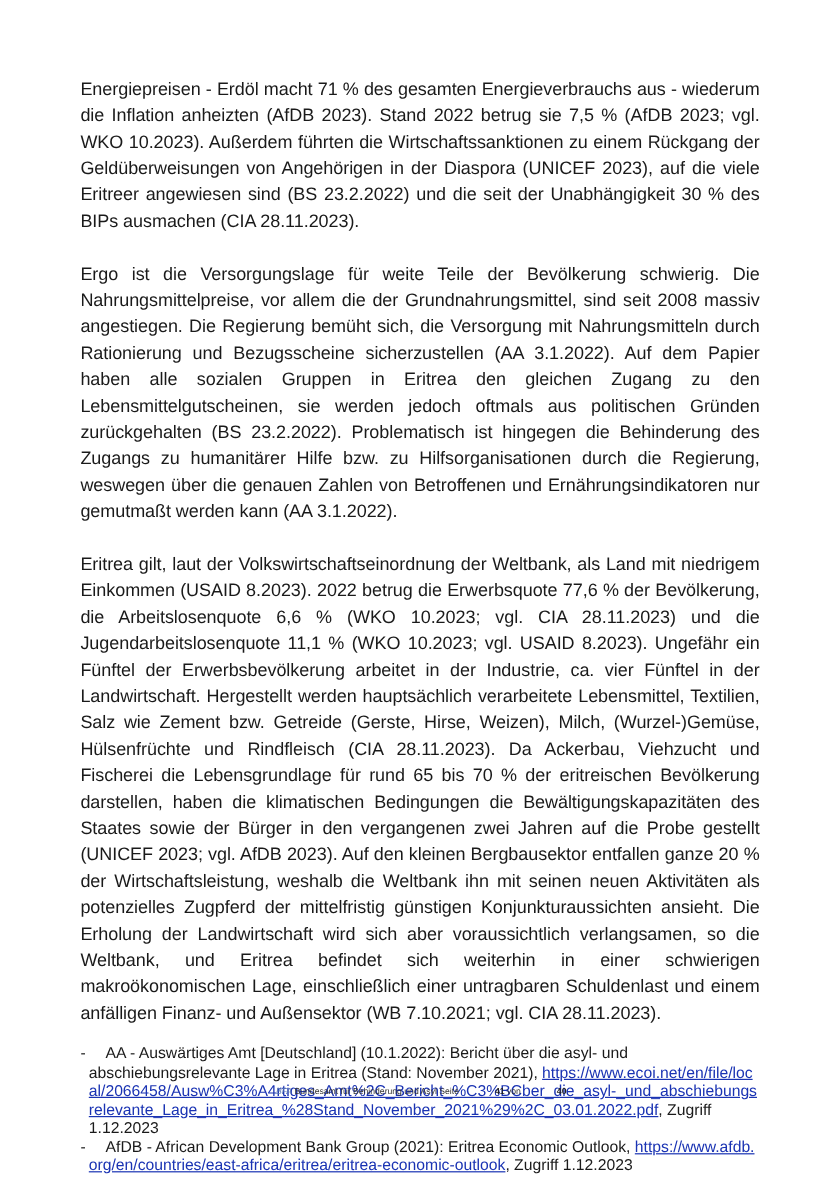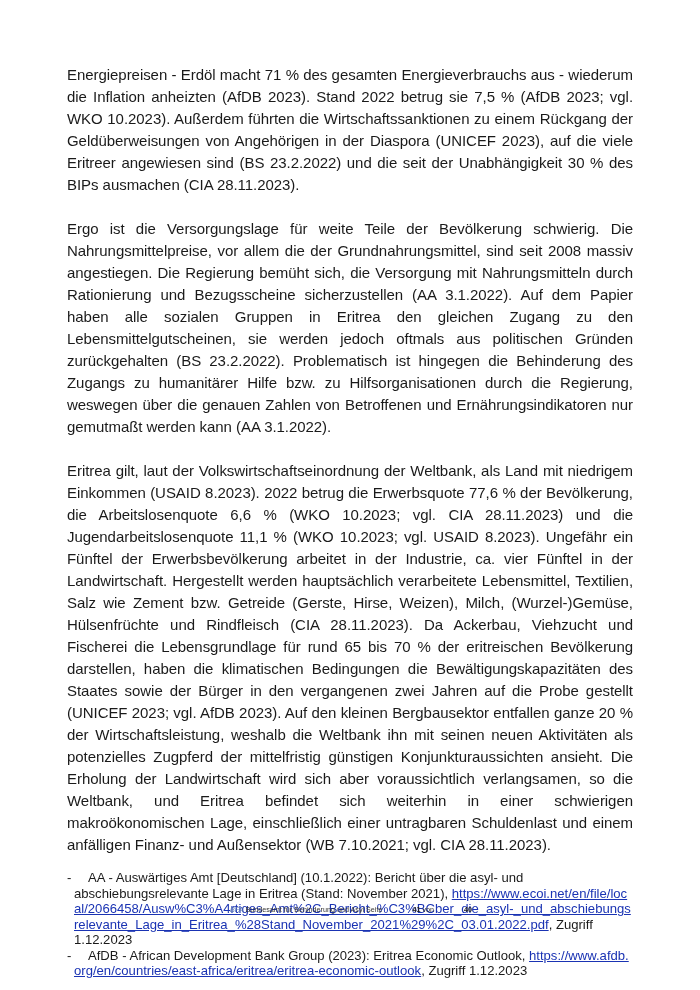--- a/index.html
+++ b/index.html
@@ -87,21 +87,21 @@
   <p class="para">Ergo ist die Versorgungslage für weite Teile der Bevölkerung schwierig. Die Nahrungsmittelpreise, vor allem die der Grundnahrungsmittel, sind seit 2008 massiv angestiegen. Die Regierung bemüht sich, die Versorgung mit Nahrungsmitteln durch Rationierung und Bezugsscheine sicherzustellen (AA 3.1.2022). Auf dem Papier haben alle sozialen Gruppen in Eritrea den gleichen Zugang zu den Lebensmittelgutscheinen, sie werden jedoch oftmals aus politischen Gründen zurückgehalten (BS 23.2.2022). Problematisch ist hingegen die Behinderung des Zugangs zu humanitärer Hilfe bzw. zu Hilfsorganisationen durch die Regierung, weswegen über die genauen Zahlen von Betroffenen und Ernährungsindikatoren nur gemutmaßt werden kann (AA 3.1.2022).</p>
   <p class="para" style="margin-bottom:14px;">Eritrea gilt, laut der Volkswirtschaftseinordnung der Weltbank, als Land mit niedrigem Einkommen (USAID 8.2023). 2022 betrug die Erwerbsquote 77,6 % der Bevölkerung, die Arbeitslosenquote 6,6 % (WKO 10.2023; vgl. CIA 28.11.2023) und die Jugendarbeitslosenquote 11,1 % (WKO 10.2023; vgl. USAID 8.2023). Ungefähr ein Fünftel der Erwerbsbevölkerung arbeitet in der Industrie, ca. vier Fünftel in der Landwirtschaft. Hergestellt werden hauptsächlich verarbeitete Lebensmittel, Textilien, Salz wie Zement bzw. Getreide (Gerste, Hirse, Weizen), Milch, (Wurzel-)Gemüse, Hülsenfrüchte und Rindfleisch (CIA 28.11.2023). Da Ackerbau, Viehzucht und Fischerei die Lebensgrundlage für rund 65 bis 70 % der eritreischen Bevölkerung darstellen, haben die klimatischen Bedingungen die Bewältigungskapazitäten des Staates sowie der Bürger in den vergangenen zwei Jahren auf die Probe gestellt (UNICEF 2023; vgl. AfDB 2023). Auf den kleinen Bergbausektor entfallen ganze 20 % der Wirtschaftsleistung, weshalb die Weltbank ihn mit seinen neuen Aktivitäten als potenzielles Zugpferd der mittelfristig günstigen Konjunkturaussichten ansieht. Die Erholung der Landwirtschaft wird sich aber voraussichtlich verlangsamen, so die Weltbank, und Eritrea befindet sich weiterhin in einer schwierigen makroökonomischen Lage, einschließlich einer untragbaren Schuldenlast und einem anfälligen Finanz- und Außensektor (WB 7.10.2021; vgl. CIA 28.11.2023).</p>
 
 
   <ul class="source-list">
     <li class="source-item">
       <span class="dash">-</span><span class="indent-first"></span><span>AA - Auswärtiges Amt [Deutschland] (10.1.2022): Bericht über die asyl- und abschiebungsrelevante Lage in Eritrea (Stand: November 2021),</span>
       <a class="link" href="#">https://www.ecoi.net/en/file/local/2066458/Ausw%C3%A4rtiges_Amt%2C_Bericht_%C3%BCber_die_asyl-_und_abschiebungsrelevante_Lage_in_Eritrea_%28Stand_November_2021%29%2C_03.01.2022.pdf</a><span>, Zugriff 1.12.2023</span>
     </li>
     <li class="source-item">
-      <span class="dash">-</span><span class="indent-first"></span><span>AfDB - African Development Bank Group (2023): Eritrea Economic Outlook,</span>
+      <span class="dash">-</span><span class="indent-first"></span><span>AfDB - African Development Bank Group (2021): Eritrea Economic Outlook,</span>
       <a class="link" href="#">https://www.afdb.org/en/countries/east-africa/eritrea/eritrea-economic-outlook</a><span>, Zugriff 1.12.2023</span>
     </li>
   </ul>
 </div>
 
 <div class="footer">
   <span class="brand">.BFA</span><span> Bundesamt für Behinderung und Asyl Seite </span><b>41</b><span> von </span><b>40</b>
 </div>
 
 </body></html>

